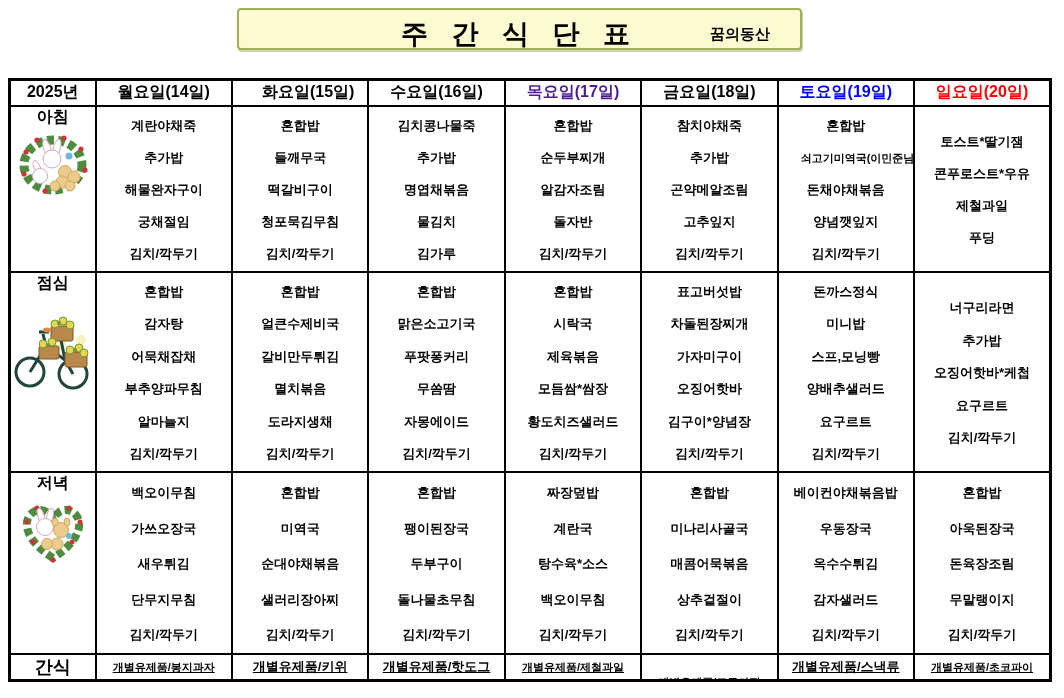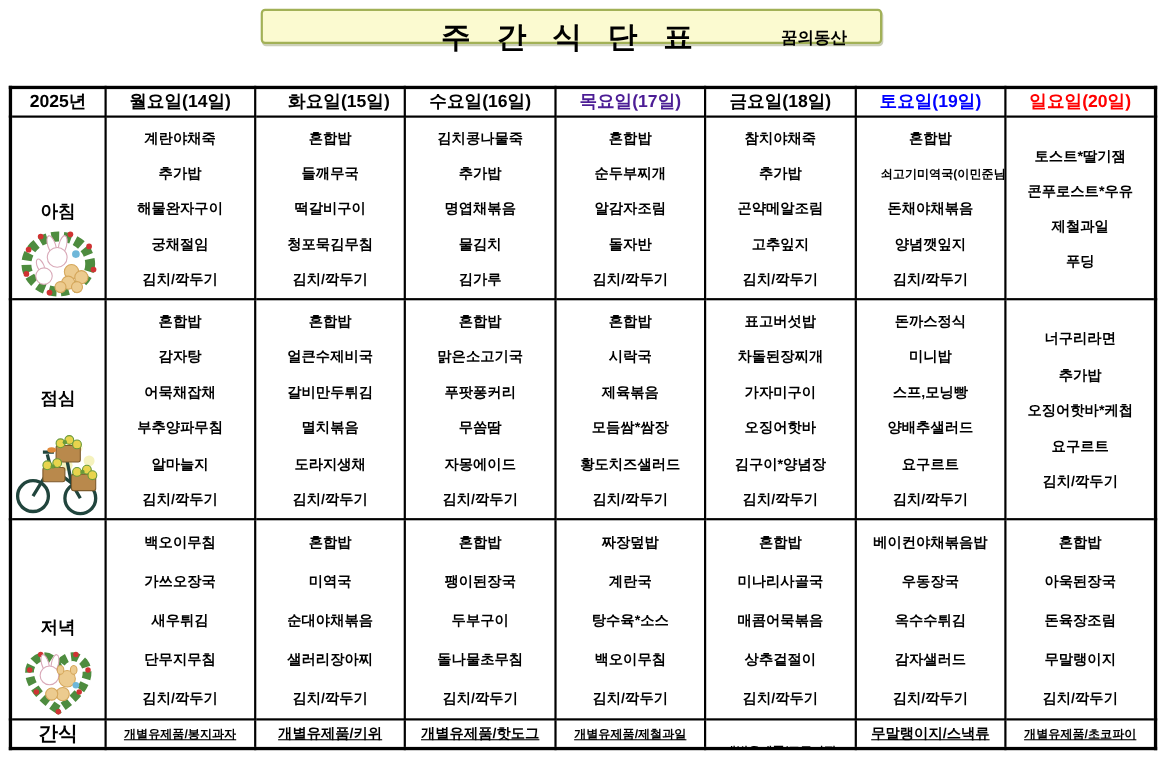--- a/index.html
+++ b/index.html
@@ -6,21 +6,21 @@
   html,body { background:#fff; }
   body {
     width:1064px; height:698px;
     font-family:"Liberation Sans", sans-serif;
     color:#000;
   }
   .page { position:relative; width:1064px; height:698px; background:#fff; overflow:hidden; }
 
   
   .title-box {
-    position:absolute; left:237px; top:8px; width:565px; height:32px;
+    position:absolute; left:237px; top:8px; width:565px; height:42px;
     background:#fbfad0; border:2px solid #a2b157; border-radius:4px;
     box-shadow:1px 2px 0 rgba(110,120,55,.35);
   }
   .title-main {
     position:absolute; left:0; right:0; top:6px; text-align:center;
     font-size:27px; font-weight:bold; letter-spacing:8px; white-space:nowrap;
   }
   .title-org {
     position:absolute; right:30px; top:15px;
     font-size:15px; font-weight:bold; letter-spacing:0;
@@ -34,21 +34,21 @@
   }
   .menu th, .menu td {
     border:2px solid #000; text-align:center; vertical-align:middle;
     overflow:hidden; padding:0;
   }
   .menu thead th { height:26px; font-size:16px; font-weight:bold; white-space:nowrap; }
   .menu col.c-year { width:86px; }
 
   .rowhead-inner {
     display:flex; flex-direction:column; align-items:center;
-    justify-content:flex-end; gap:6px; height:100%; 
+    justify-content:flex-start; gap:6px; height:100%; padding-bottom:10px;
   }
   .meal-label { font-size:16px; font-weight:bold; }
 
   .cell-flex { display:flex; flex-direction:column; padding-top:3px; }
   .item {
     display:flex; align-items:center; justify-content:center;
     font-size:13px; font-weight:bold; white-space:nowrap;
   }
 
   tr.row-breakfast td, tr.row-breakfast th { height:166px; }
@@ -429,21 +429,21 @@
               <div class="item" style="font-size: 11px;">개별유제품/제철과일</div>
             </div>
           </td>
           <td>
             <div class="cell-flex">
               <div class="item" style="font-size: 11px; margin-top: 31px;">개별유제품/고구마찜</div>
             </div>
           </td>
           <td>
             <div class="cell-flex">
-              <div class="item">무말랭이지/스낵류</div>
+              <div class="item">개별유제품/스낵류</div>
             </div>
           </td>
           <td>
             <div class="cell-flex">
               <div class="item" style="font-size: 11px;">개별유제품/초코파이</div>
             </div>
           </td>
         </tr>
       </tbody>
   </table>

